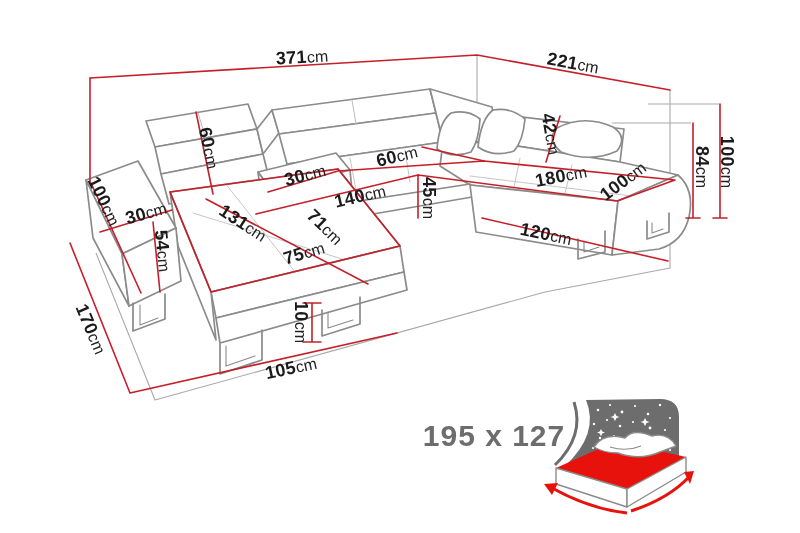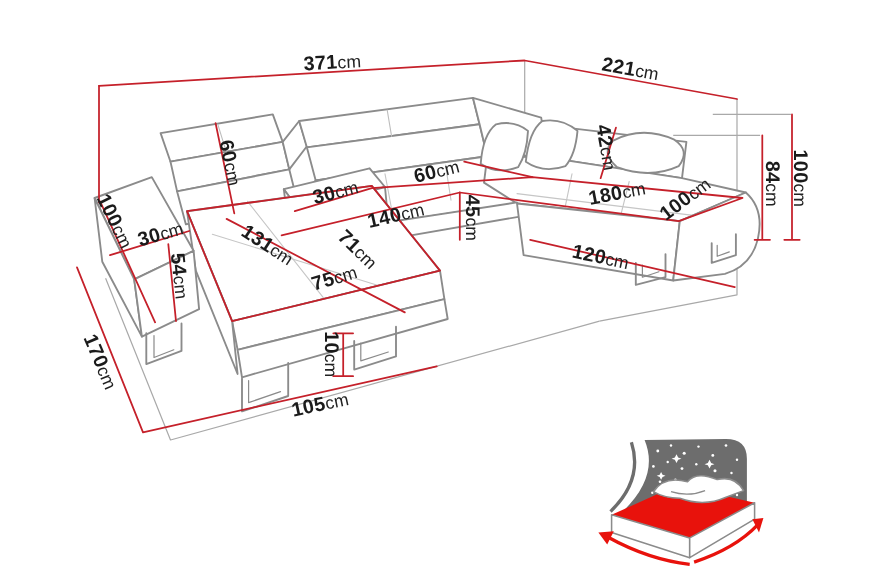--- a/index.html
+++ b/index.html
@@ -201,14 +201,15 @@
 <div class="dim" style="left:397px;top:156px;--r:-14deg"><b>60</b><span class="u">cm</span></div>
 <div class="dim" style="left:360px;top:196px;--r:-13deg"><b>140</b><span class="u">cm</span></div>
 <div class="dim" style="left:429px;top:198px;--r:90deg"><b>45</b><span class="u">cm</span></div>
 <div class="dim" style="left:551px;top:134px;--r:80deg"><b>42</b><span class="u">cm</span></div>
 <div class="dim" style="left:561px;top:176px;--r:-11deg"><b>180</b><span class="u">cm</span></div>
 <div class="dim" style="left:623px;top:181px;--r:-37deg"><b>100</b><span class="u">cm</span></div>
 <div class="dim" style="left:546px;top:234px;--r:12deg"><b>120</b><span class="u">cm</span></div>
 <div class="dim" style="left:702px;top:167px;--r:90deg"><b>84</b><span class="u">cm</span></div>
 <div class="dim" style="left:727px;top:162px;--r:90deg"><b>100</b><span class="u">cm</span></div>
 
+<div class="bedsize">195 x 127</div>
 
 </div>
 
 </body></html>

